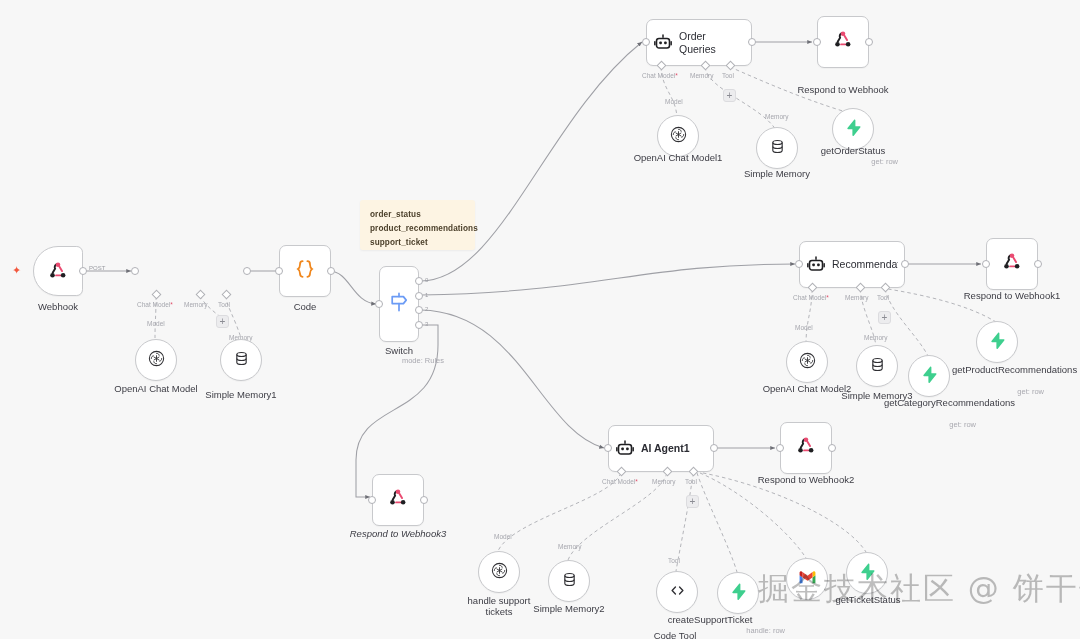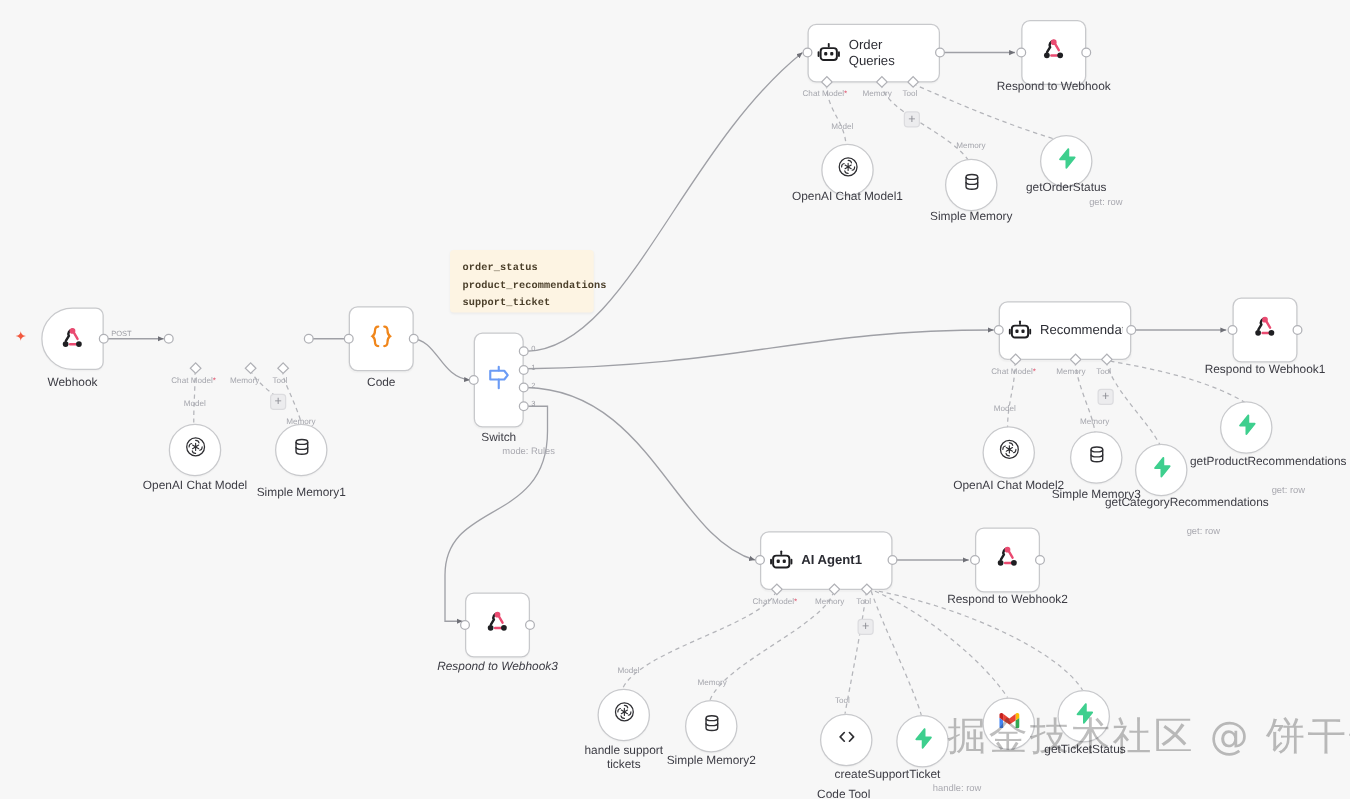--- a/index.html
+++ b/index.html
@@ -157,21 +157,21 @@
       <path d="M693,473 C690,500 680,548 676,571"></path>
 
       <path d="M697,473 C706,500 730,548 737,572"></path>
 
       <path d="M700,473 C740,490 788,530 806,558"></path>
 
       <path d="M703,473 C770,486 846,520 866,552"></path>
     </g>
   </svg>
 
-  <div class="sticky" style="left:360px;top:200px;width:115px;height:50px;font-family:Liberation Mono, monospace;">
+  <div class="sticky" style="left:360px;top:200px;width:115px;height:50px;">
     <div>order_status</div>
     <div>product_recommendations</div>
     <div>support_ticket</div>
   </div>
 
   <div class="trigbolt" style="left:12px;top:265px;">✦</div>
   <div class="node rect-node trigger-node" style="left:33px;top:246px;width:50px;height:50px;justify-content:center;">
     <span class="ico">
       <svg width="22" height="22" viewBox="0 0 24 24">
         <path d="M12 4.2a3.6 3.6 0 0 0-3.2 5.3l-2.6 4.4" stroke="#1f1f22" stroke-width="2.1" fill="none" stroke-linecap="round"></path>
@@ -285,21 +285,21 @@
         <path d="M9.9 16.8h5.2" stroke="#ea4b71" stroke-width="2.1" fill="none" stroke-linecap="round"></path>
         <circle cx="12" cy="5.2" r="2.5" fill="#ea4b71"></circle>
         <circle cx="6" cy="16.6" r="2.5" fill="#1f1f22"></circle>
         <circle cx="17.6" cy="16.6" r="2.5" fill="#1f1f22"></circle>
         <path d="M13.6 7.3l2.8 4.8" stroke="#ea4b71" stroke-width="2.1" fill="none" stroke-linecap="round"></path>
       </svg>
     </span>
   </div>
   <div class="port" style="left:813px;top:38px;"></div>
   <div class="port" style="left:865px;top:38px;"></div>
-  <div class="nlabel" style="left:793px;top:64px;width:100px;text-align:center;">Respond to Webhook</div>
+  <div class="nlabel" style="left:793px;top:84px;width:100px;text-align:center;">Respond to Webhook</div>
 
   <div class="diamond" style="left:674px;top:117px;"></div>
   <div class="node circ-node" style="left:657px;top:115px;">
     <span>
       <svg width="19" height="19" viewBox="0 0 24 24">
         <circle cx="12" cy="12" r="9" fill="none" stroke="#2f2f33" stroke-width="1.3"></circle>
         <path d="M12 5.4c2 0 3.2 1.2 3.4 2.6M18.6 12c0 2-1.2 3.2-2.6 3.4M12 18.6c-2 0-3.2-1.2-3.4-2.6M5.4 12c0-2 1.2-3.2 2.6-3.4M12 8.4v7.2M8.9 10.2l6.2 3.6M15.1 10.2l-6.2 3.6" stroke="#2f2f33" stroke-width="1.15" fill="none" stroke-linecap="round"></path>
       </svg>
     </span>
   </div>

